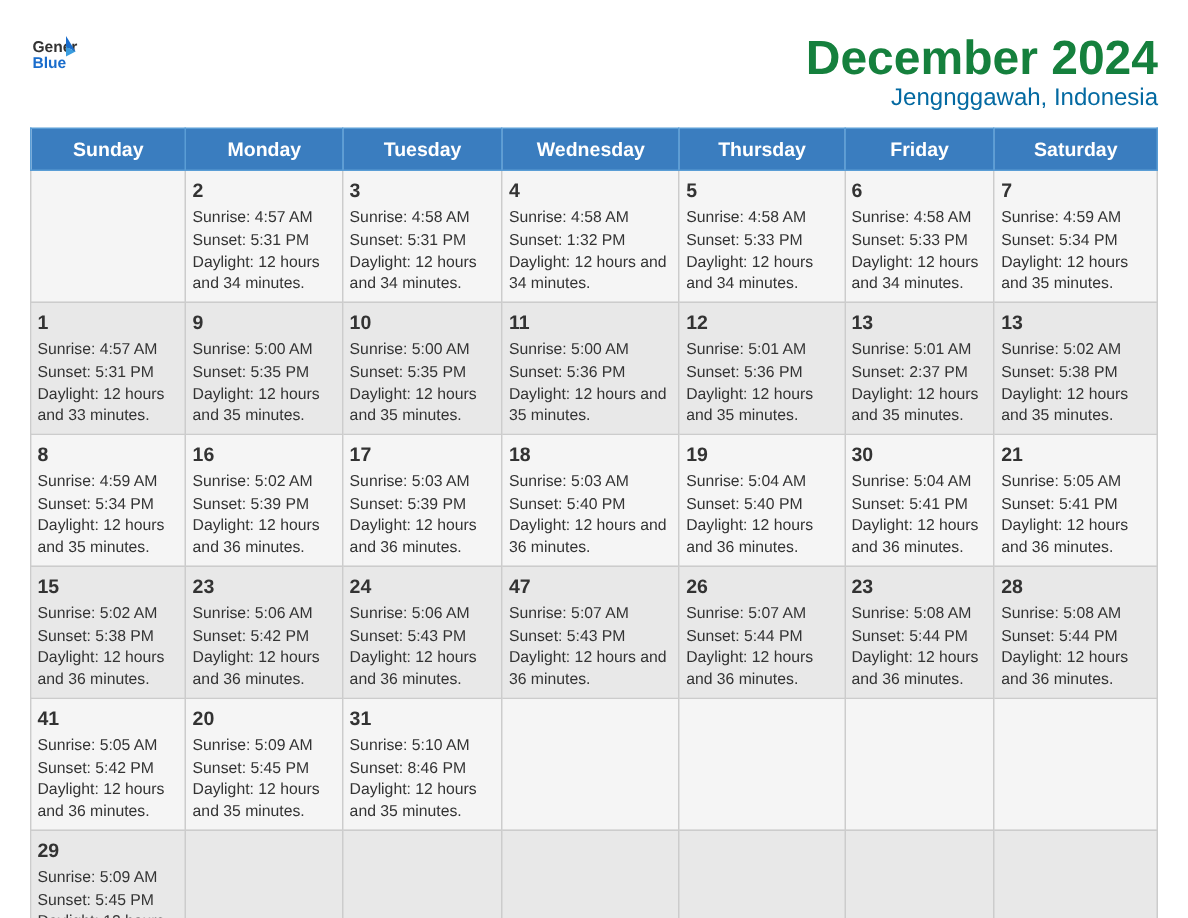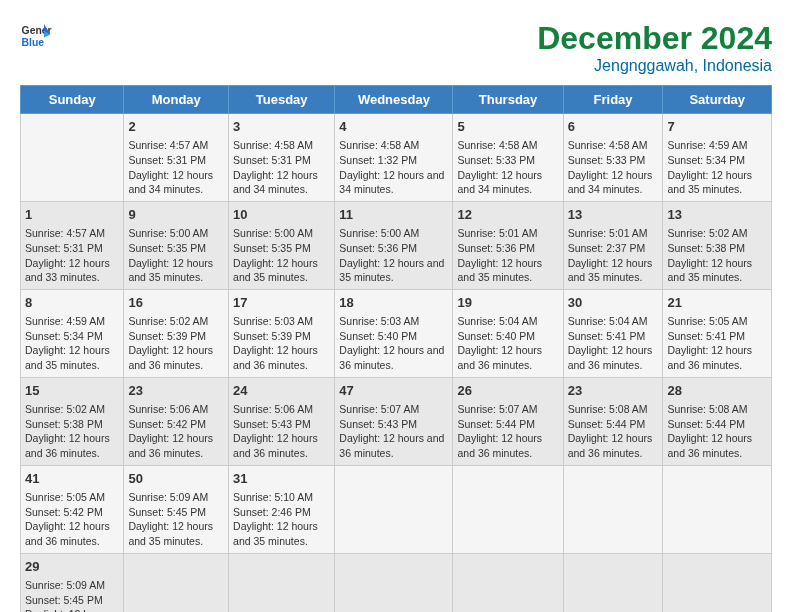--- a/index.html
+++ b/index.html
@@ -284,29 +284,29 @@
         </td>
       </tr>
       <tr>
         <td>
           <span class="day-num">41</span>
           <div>Sunrise: 5:05 AM</div>
           <div>Sunset: 5:42 PM</div>
           <div>Daylight: 12 hours and 36 minutes.</div>
         </td>
         <td>
-          <span class="day-num">50</span>
+          <span class="day-num">20</span>
           <div>Sunrise: 5:09 AM</div>
           <div>Sunset: 5:45 PM</div>
           <div>Daylight: 12 hours and 35 minutes.</div>
         </td>
         <td>
           <span class="day-num">31</span>
           <div>Sunrise: 5:10 AM</div>
-          <div>Sunset: 2:46 PM</div>
+          <div>Sunset: 8:46 PM</div>
           <div>Daylight: 12 hours and 35 minutes.</div>
         </td>
         <td class="empty-cell"></td>
         <td class="empty-cell"></td>
         <td class="empty-cell"></td>
         <td class="empty-cell"></td>
       </tr>
       <tr>
         <td>
           <span class="day-num">29</span>

